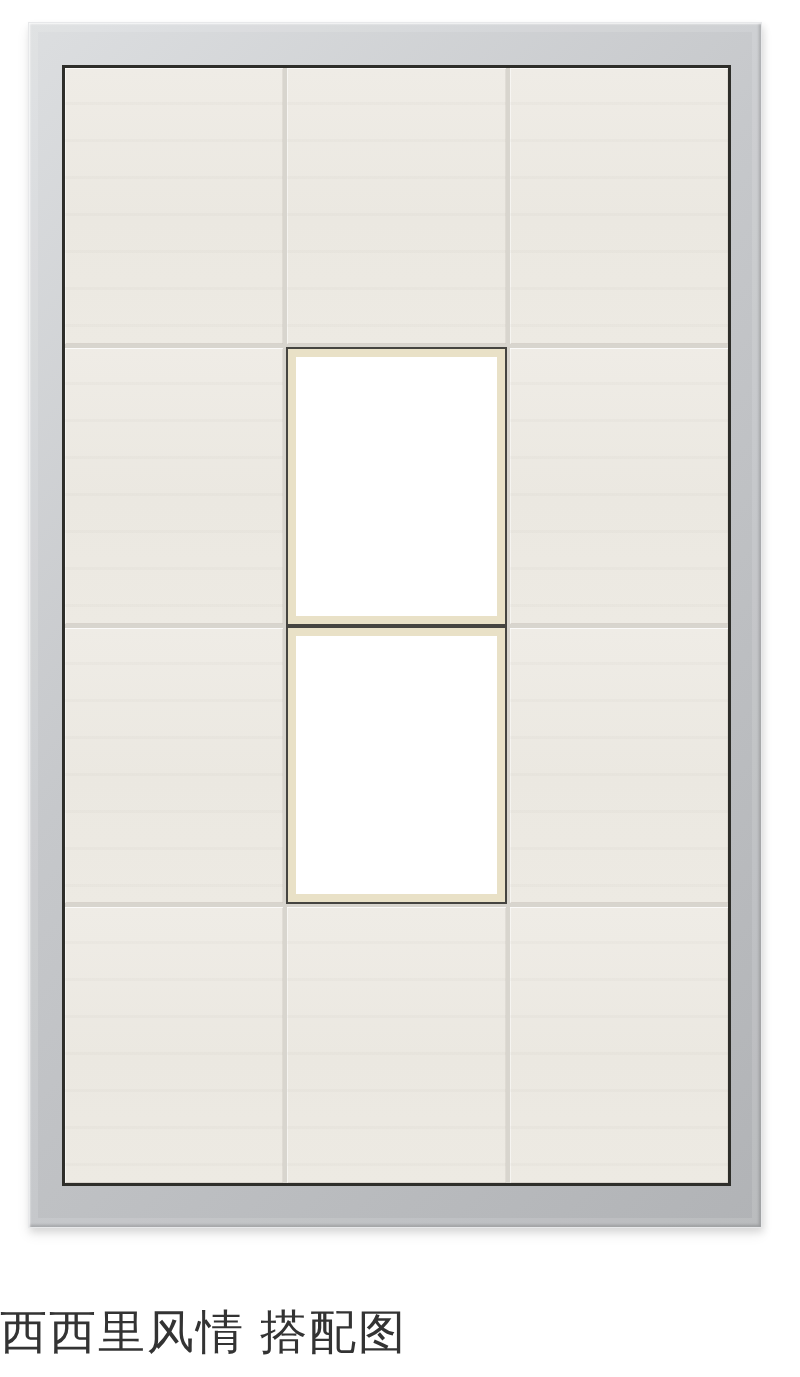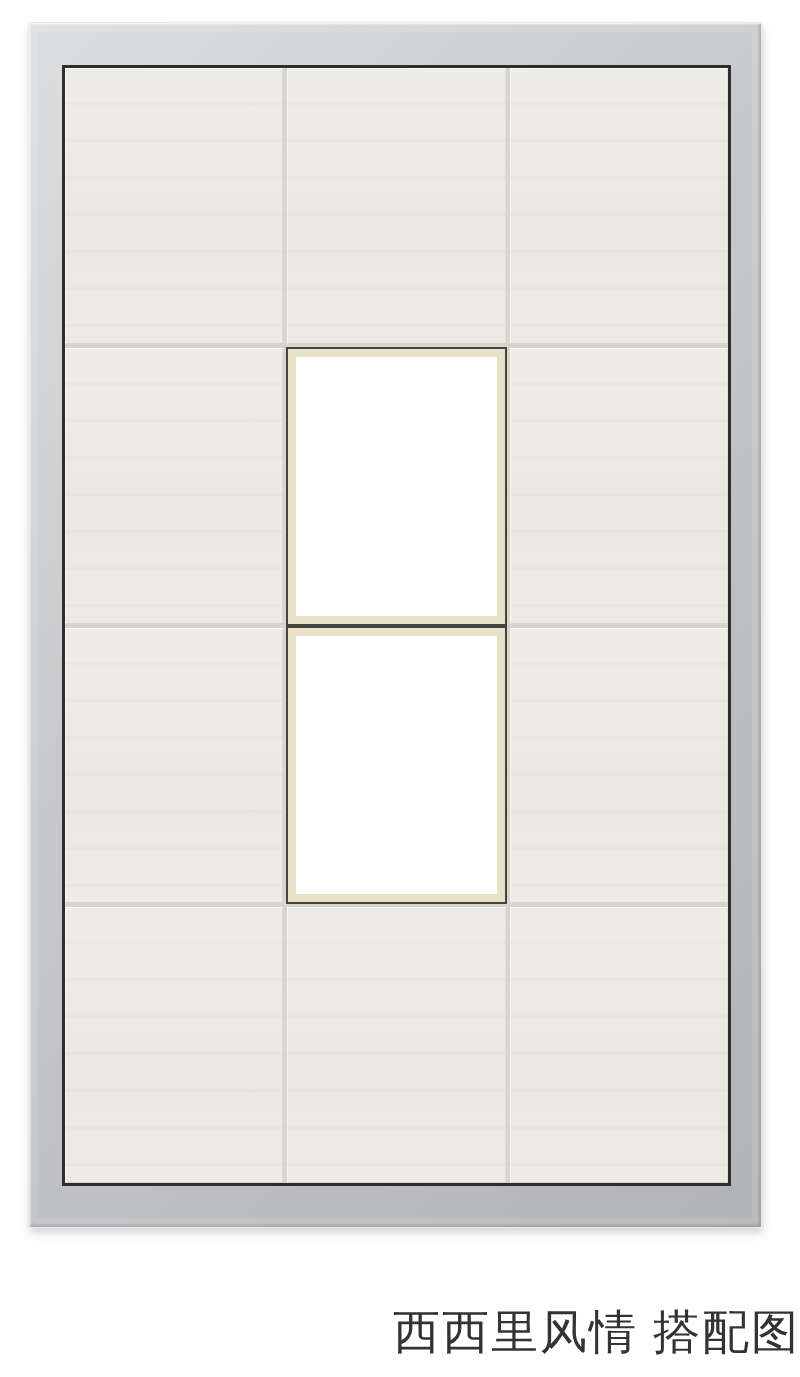--- a/index.html
+++ b/index.html
@@ -97,21 +97,21 @@
     right: 8px;
     top: 8px;
     bottom: 8px;
     background: var(--feature_fill, #ffffff);
   }
   .caption {
     position: absolute;
     left: 0;
     top: 1306px;
     width: 100%;
-    text-align: right;
+    text-align: left;
     font-size: 47px;
     line-height: 52px;
     letter-spacing: 2px;
     font-weight: 400;
     color: var(--caption_text, #333333);
   }
 </style>
 </head>
 <body>
 

